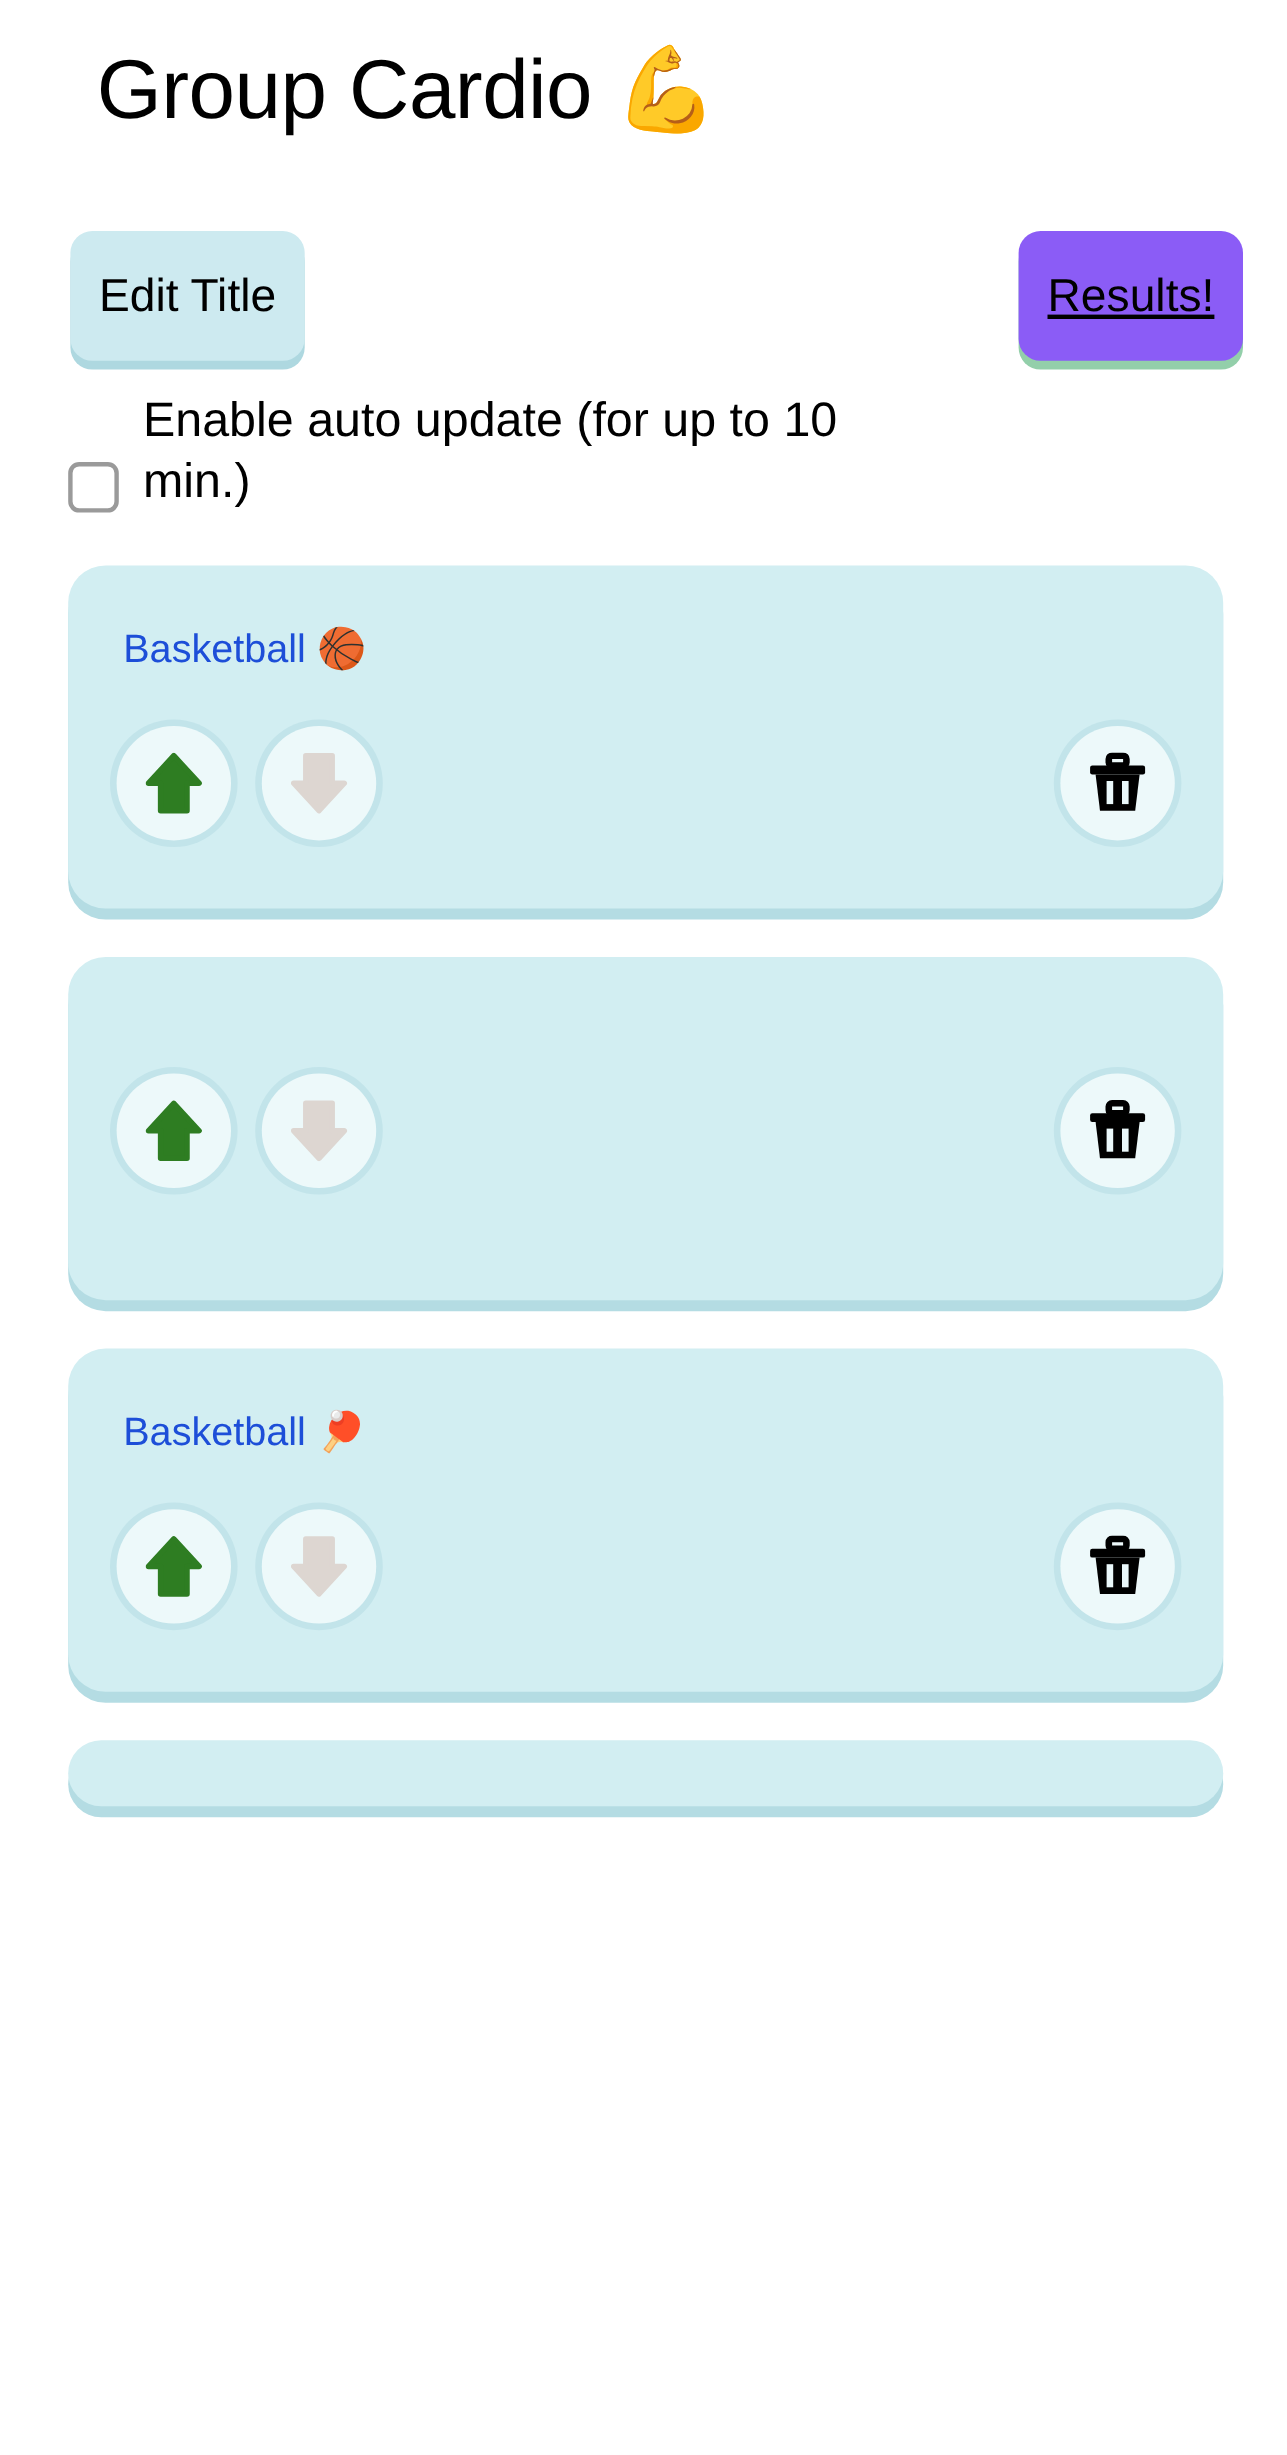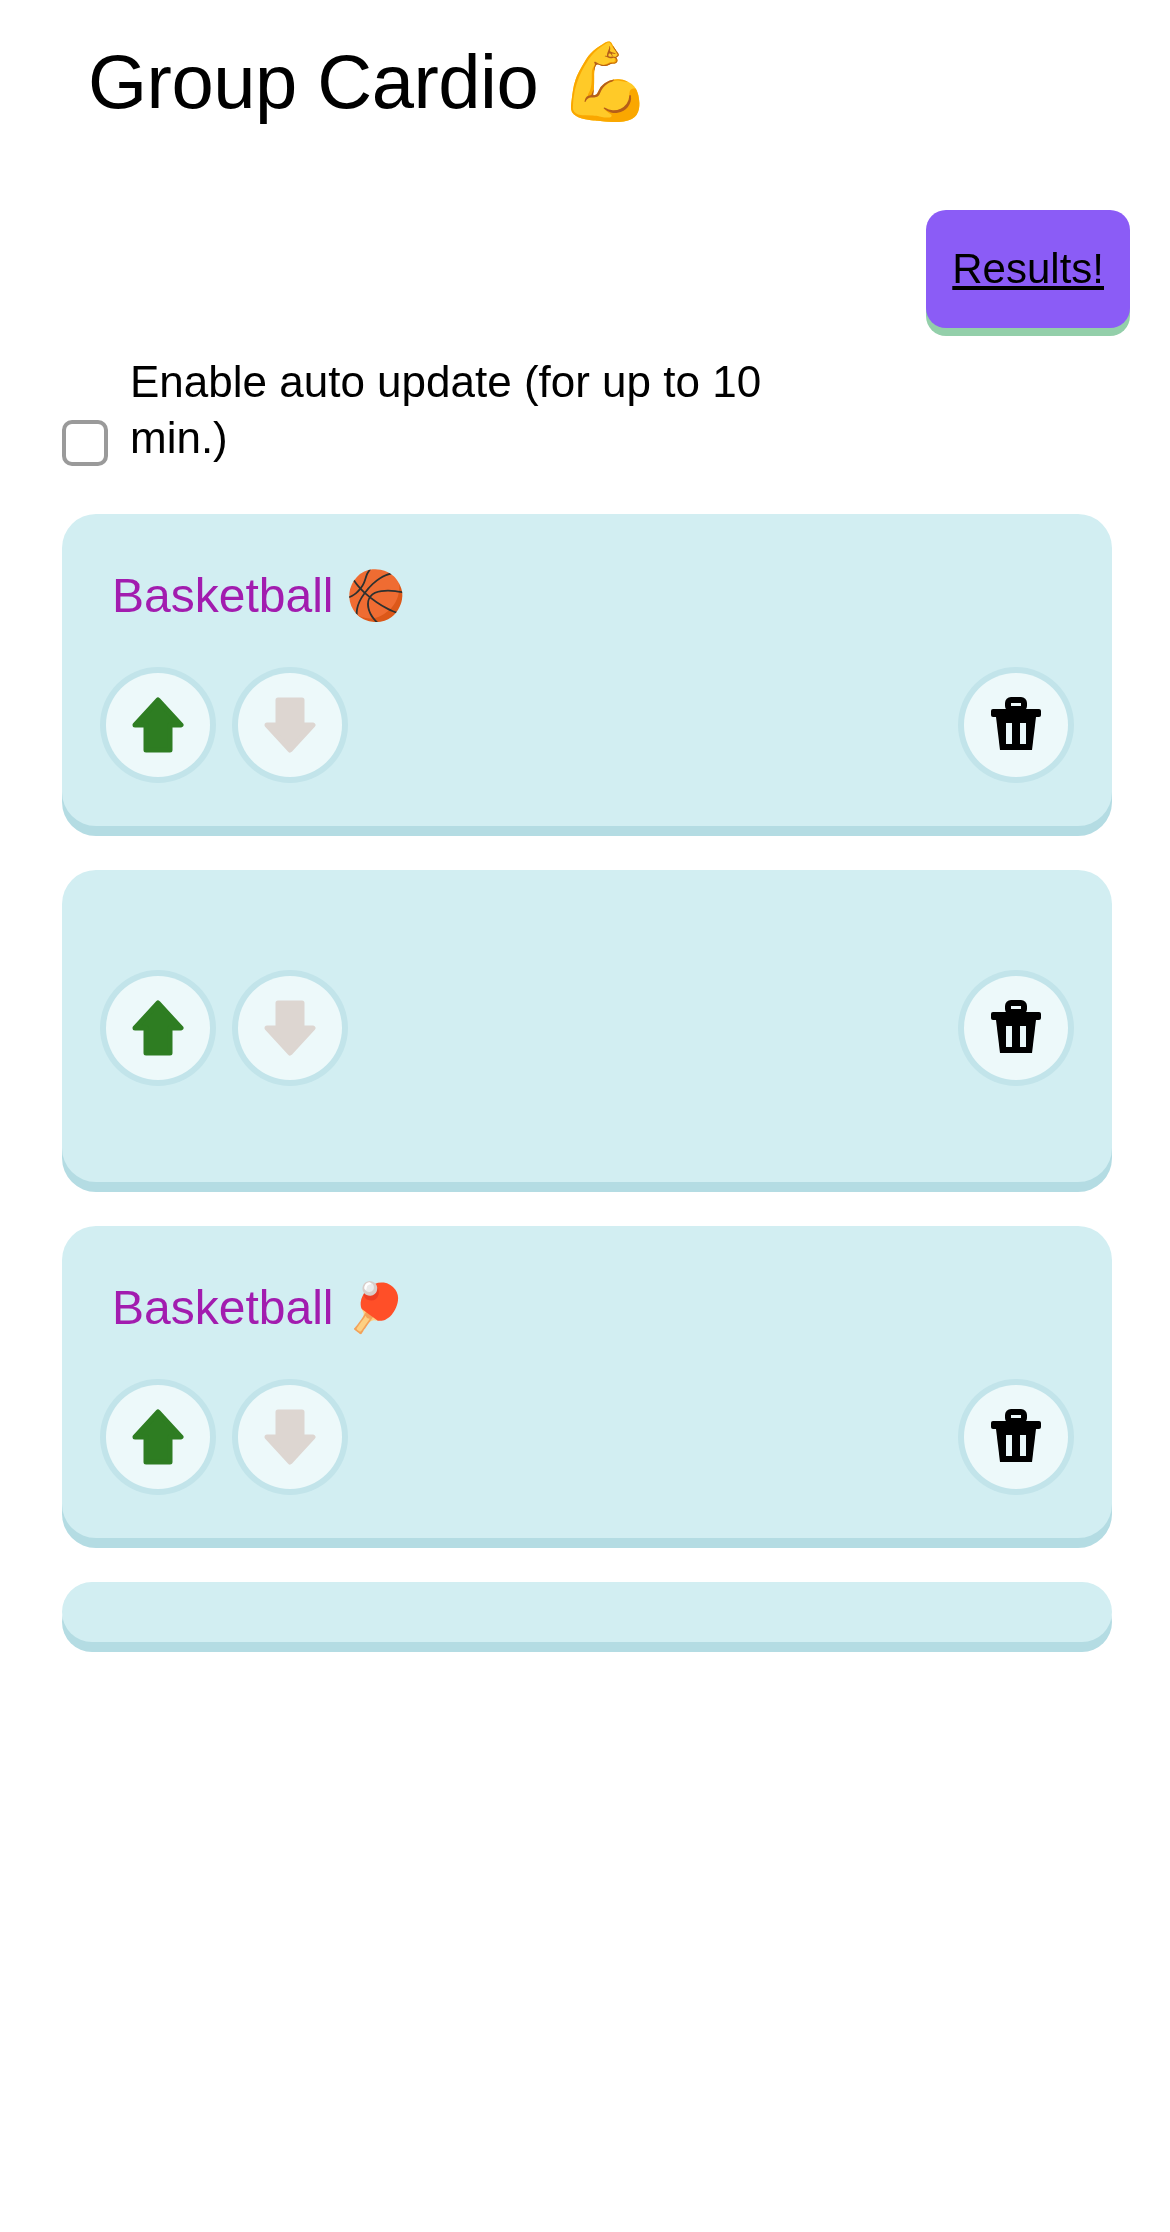--- a/index.html
+++ b/index.html
@@ -107,22 +107,22 @@
 
   .card {
     background: #d2eef2;
     border-radius: 34px;
     box-shadow: 0 10px 0 0 #b4dce3;
     padding: 56px 44px 42px 44px;
     min-height: 312px;
   }
 
   .card-title {
-    font-size: 48px;
-    color: #a21caf;
+    font-size: 36px;
+    color: #1d4ed8;
     line-height: 1.1;
     padding-left: 6px;
     white-space: nowrap;
   }
 
   .card-actions {
     display: flex;
     align-items: center;
     margin-top: 50px;
   }
@@ -158,20 +158,21 @@
   }
 </style>
 </head>
 <body>
 
 <div class="page">
 
   <h1 class="page-title">Group Cardio 💪</h1>
 
   <div class="top-actions">
+    <button class="pill-btn btn-edit-title">Edit Title</button>
     <button class="pill-btn btn-results">Results!</button>
   </div>
 
   <div class="checkbox-row">
     <span class="cb-box"></span>
     <span class="cb-label">Enable auto update (for up to 10 min.)</span>
   </div>
 
   <div class="cards">
 

